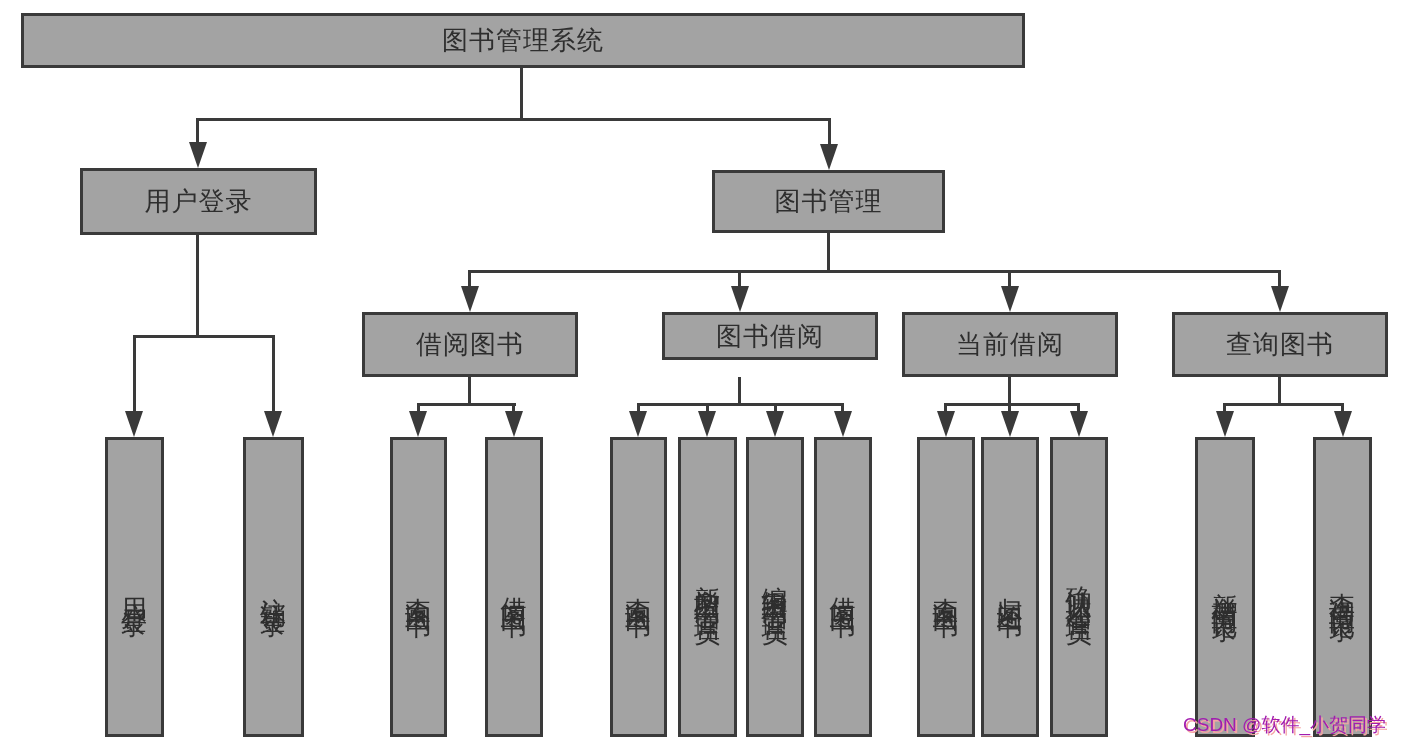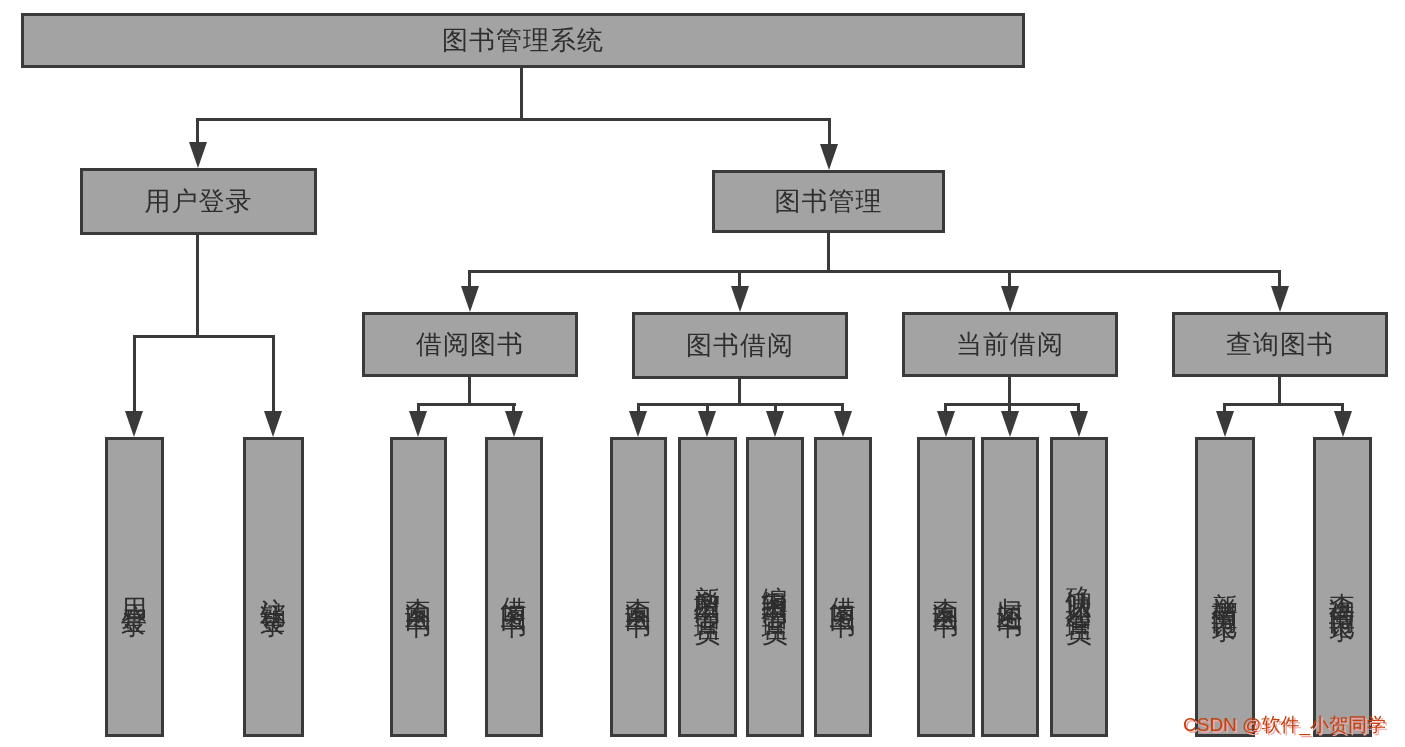--- a/index.html
+++ b/index.html
@@ -57,21 +57,21 @@
     border-left: 9px solid transparent;
     border-right: 9px solid transparent;
     border-top: 26px solid #3a3a3a;
     z-index: 1;
   }
   .watermark {
     position: absolute;
     left: 1183px;
     top: 712px;
     font-size: 19px;
-    color: #c2410c;
+    color: #a21caf;
     text-shadow: 2px 2px 0 #f5a4a4;
     white-space: nowrap;
     z-index: 5;
   }
 </style>
 </head>
 <body>
 
 <div class="canvas">
 
@@ -133,21 +133,21 @@
   <div class="arrow" style="left:1216px; top:411px;"></div>
   <div class="vl" style="left:1341px; top:403px; height:12px;"></div>
   <div class="arrow" style="left:1334px; top:411px;"></div>
 
   <div class="box" style="left:21px; top:13px; width:1004px; height:55px;">图书管理系统</div>
 
   <div class="box" style="left:80px; top:168px; width:237px; height:67px;">用户登录</div>
   <div class="box" style="left:712px; top:170px; width:233px; height:63px;">图书管理</div>
 
   <div class="box" style="left:362px; top:312px; width:216px; height:65px;">借阅图书</div>
-  <div class="box" style="left:632px; top:312px; width:216px; height:67px;">图书借阅</div>
+  <div class="box" style="left:662px; top:312px; width:216px; height:48px;">图书借阅</div>
   <div class="box" style="left:902px; top:312px; width:216px; height:65px;">当前借阅</div>
   <div class="box" style="left:1172px; top:312px; width:216px; height:65px;">查询图书</div>
 
   <div class="box vbox" style="left:105px; top:437px; width:59px; height:300px;">用户登录</div>
   <div class="box vbox" style="left:243px; top:437px; width:61px; height:300px;">注销登录</div>
 
   <div class="box vbox" style="left:390px; top:437px; width:57px; height:300px;">查询图书</div>
   <div class="box vbox" style="left:485px; top:437px; width:58px; height:300px;">借阅图书</div>
 
   <div class="box vbox" style="left:610px; top:437px; width:57px; height:300px;">查询图书</div>

